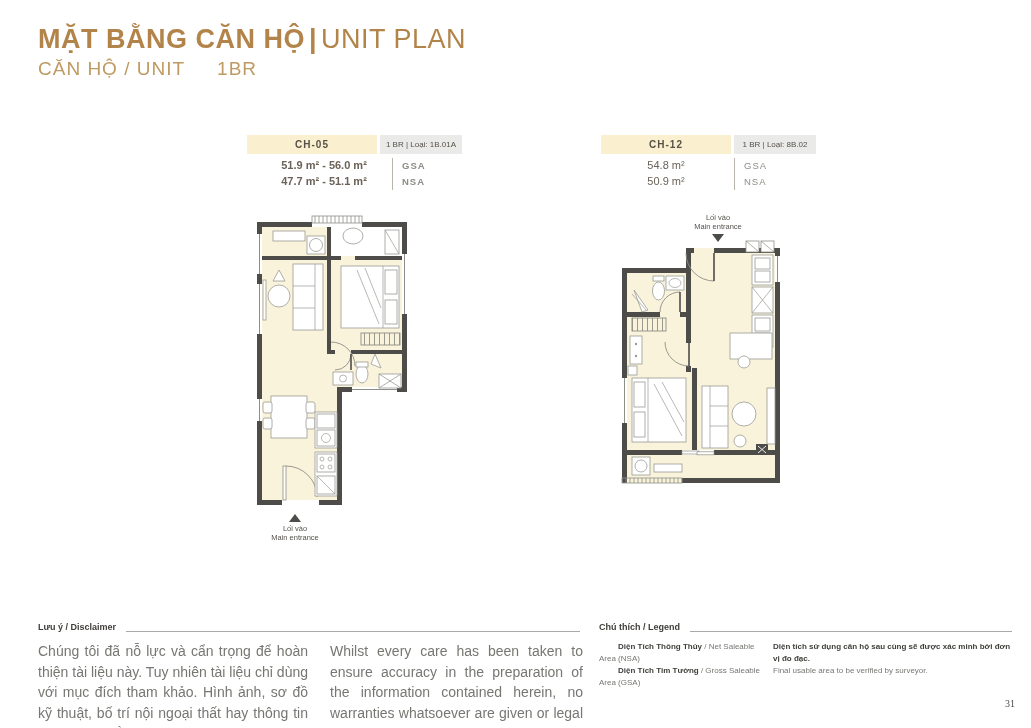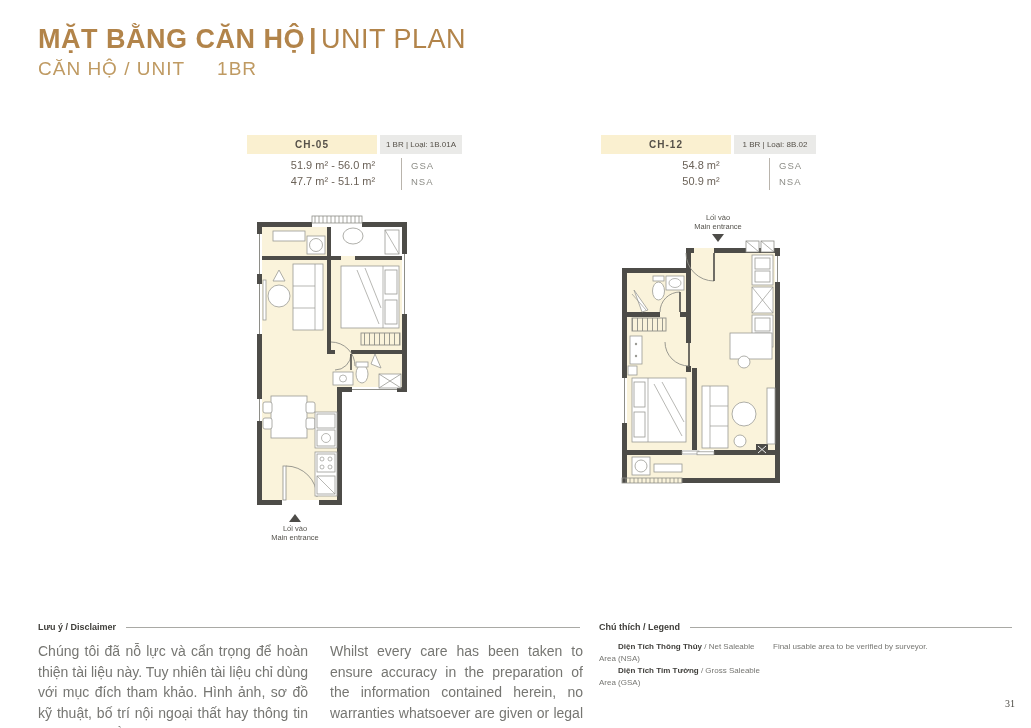--- a/index.html
+++ b/index.html
@@ -39,21 +39,21 @@
 
   
   .plan { position:absolute; }
   .ent-label { position:absolute; width:90px; text-align:center; font-size:7.5px; color:#55534d; line-height:9px; }
   .tri-up, .tri-down { width:0; height:0; margin:0 auto 2px auto;
     border-left:6px solid transparent; border-right:6px solid transparent; }
   .tri-up   { border-bottom:8px solid #4d4c48; }
   .tri-down { border-top:8px solid #4d4c48; margin-top:3px; margin-bottom:0; }
 
   
-  .foot-head { position:absolute; display:flex; align-items:center; font-size:9px; color:#3f3e3a; font-weight:700; }
+  .foot-head { position:absolute; display:flex; align-items:flex-end; font-size:9px; color:#3f3e3a; font-weight:700; }
   .foot-head .line { flex:1; height:1px; background:#a9a9a5; margin-left:10px; }
   .para { position:absolute; font-size:14px; color:#767672; line-height:1.48; text-align:justify; }
   .legend-items { position:absolute; font-size:8px; line-height:1.5; }
   .legend-items .b { font-weight:700; color:#3f3e3a;padding-left:19px; }
   .legend-items .r { color:#767672; }
   .legend-note { position:absolute; font-size:8px; line-height:1.5; }
   .legend-note .b { font-weight:700; color:#3f3e3a; display:block; }
   .legend-note .r { color:#767672; display:block; }
   .page-num { position:absolute; left:975px; top:698px; width:40px; text-align:right;
     font-size:10px; color:#4c4a44; font-family:"Liberation Serif", serif; }
@@ -69,37 +69,37 @@
     </div>
     <div class="subtitle">
       <span>CĂN HỘ / UNIT</span><span class="s-type">1BR</span>
     </div>
   </div>
 
   <div class="unit-head" style="left:247px; top:135px;">
     <div class="code-box">CH-05</div>
     <div class="type-box">1 BR | Loại: 1B.01A</div>
   </div>
-  <div class="areas" style="left:268px; top:157px;">
+  <div class="areas" style="left:259px; top:157px;font-weight:bold;">
     <div class="vals">
       <div>51.9 m² - 56.0 m²</div>
       <div>47.7 m² - 51.1 m²</div>
     </div>
     <div class="rule"></div>
     <div class="labs">
       <div>GSA</div>
       <div>NSA</div>
     </div>
   </div>
 
   <div class="unit-head" style="left:601px; top:135px;">
     <div class="code-box">CH-12</div>
     <div class="type-box">1 BR | Loại: 8B.02</div>
   </div>
-  <div class="areas" style="left:636px; top:157px;">
+  <div class="areas" style="left:601px; top:157px;">
     <div class="vals">
       <div>54.8 m²</div>
       <div>50.9 m²</div>
     </div>
     <div class="rule"></div>
     <div class="labs">
       <div>GSA</div>
       <div>NSA</div>
     </div>
   </div>
@@ -363,18 +363,19 @@
 
   <div class="foot-head" style="left:599px; top:622px; width:413px;">
     <span>Chú thích / Legend</span>
     <span class="line"></span>
   </div>
   <div class="legend-items" style="left:599px; top:641px; width:170px;">
     <div><span class="b">Diện Tích Thông Thủy</span><span class="r"> / Net Saleable Area (NSA)</span></div>
     <div><span class="b">Diện Tích Tim Tường</span><span class="r"> / Gross Saleable Area (GSA)</span></div>
   </div>
   <div class="legend-note" style="left:773px; top:641px; width:240px;">
+    <span class="b">Diện tích sử dụng căn hộ sau cùng sẽ được xác minh bởi đơn vị đo đạc.</span>
     <span class="r">Final usable area to be verified by surveyor.</span>
   </div>
 
   <div class="page-num">31</div>
 
 </div>
 
 </body></html>

